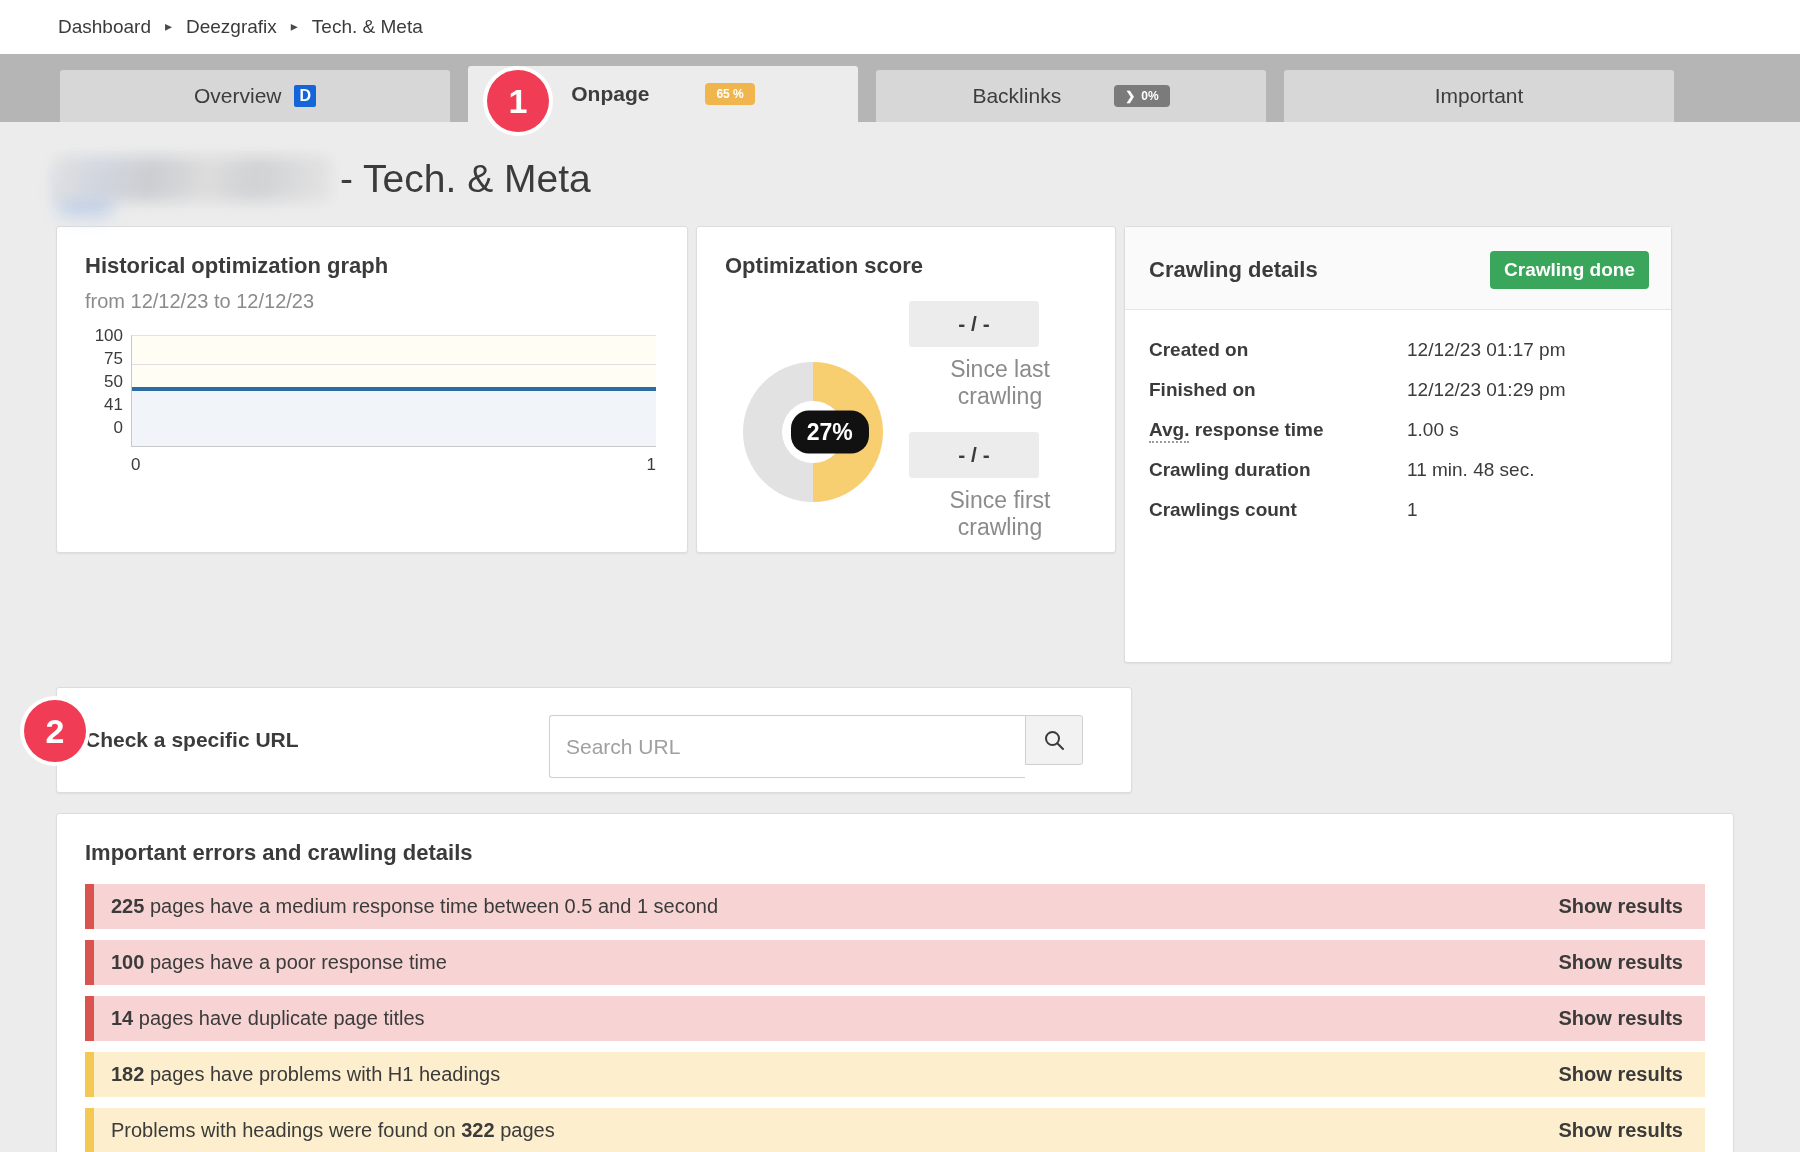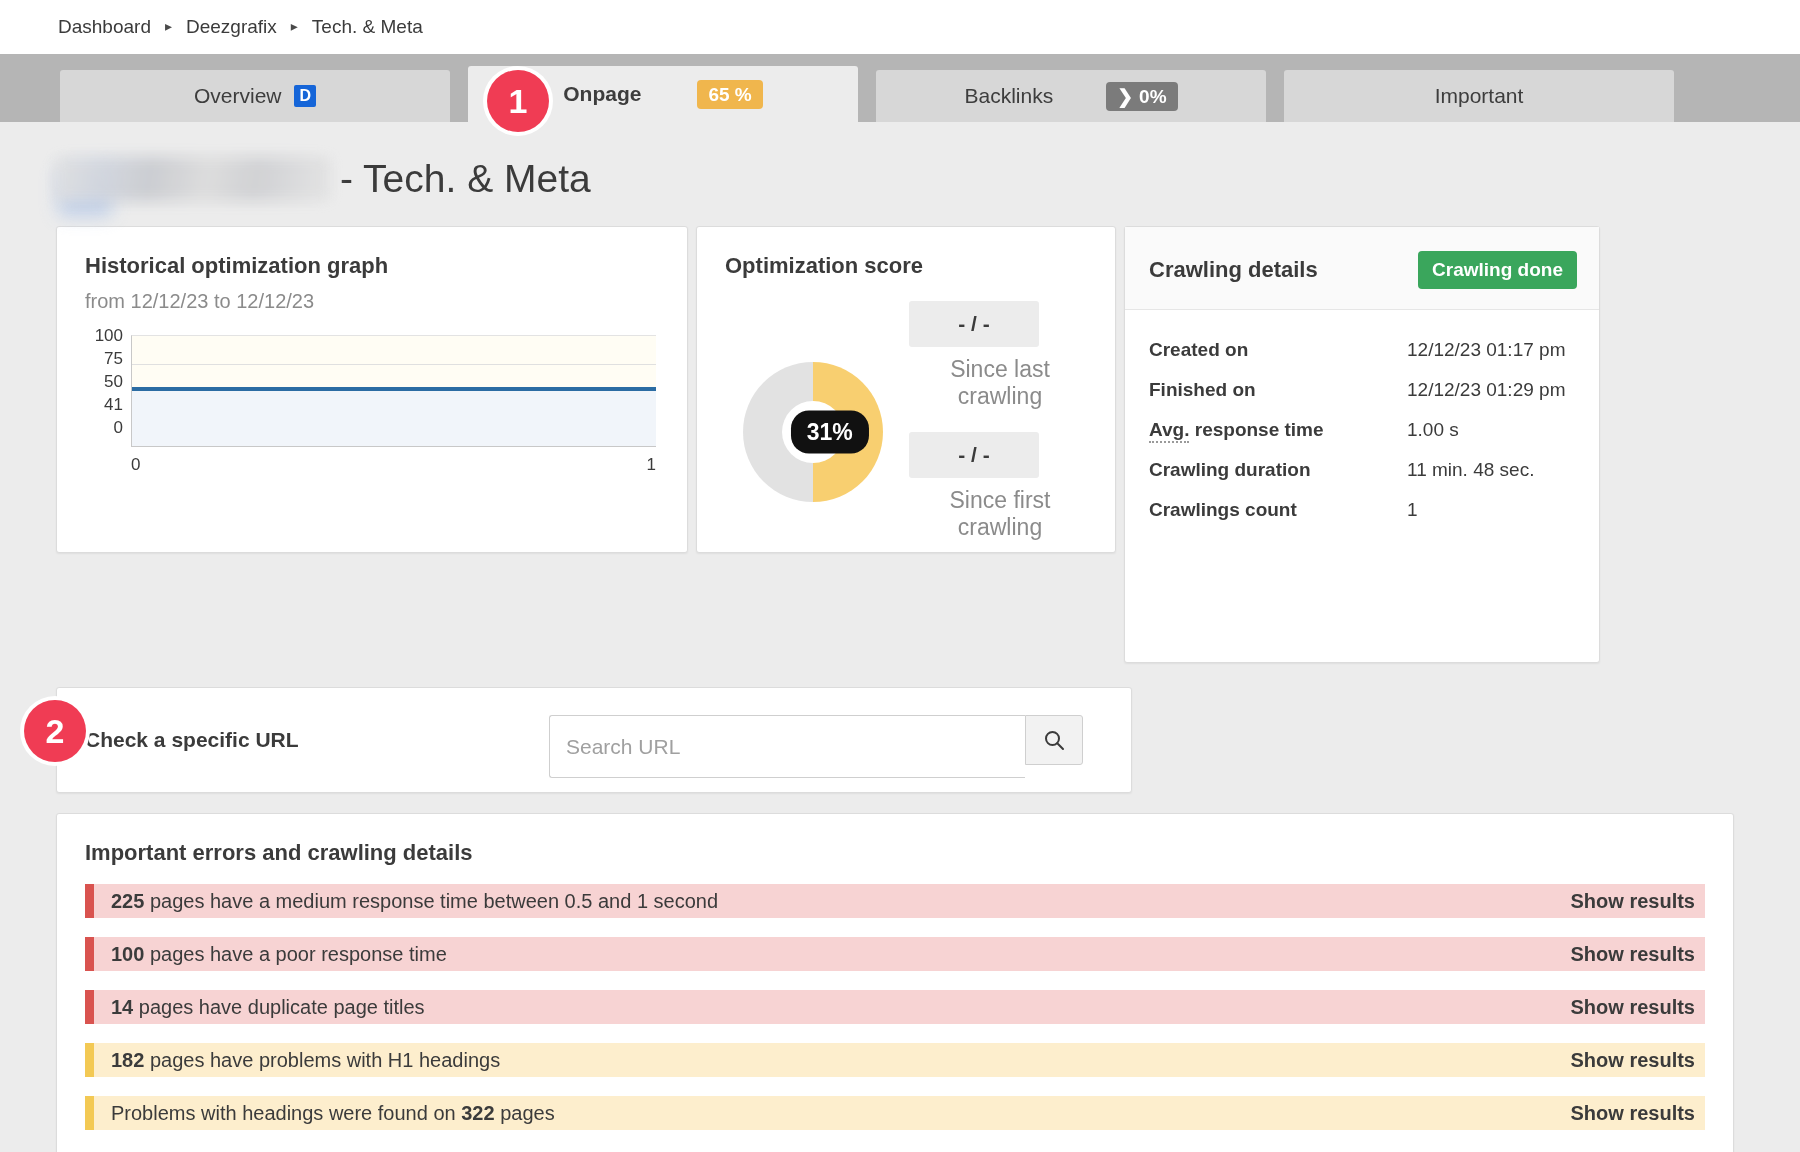--- a/index.html
+++ b/index.html
@@ -58,21 +58,21 @@
     min-width: 390px;
     cursor: pointer;
   }
   .tab.active {
     background: #ececec;
     font-weight: bold;
     height: 56px;
     gap: 16px;
   }
   .tab-badge {
-    font-size: 19px;
+    font-size: 12px;
     font-weight: bold;
     border-radius: 4px;
     padding: 5px 11px;
     line-height: 1;
     color: #fff;
     white-space: nowrap;
     margin-left: 40px;
   }
   .badge-orange { background: #f0b64d; }
   .badge-gray { background: #7b7b7b; display: flex; align-items: center; gap: 6px; }
@@ -195,21 +195,21 @@
   .score-deltas { margin-left: 26px; text-align: center; }
   .delta-pill {
     background: #ececec; color: #3b3b3b;
     font-size: 21px; font-weight: bold;
     padding: 11px 0; width: 130px;
     text-align: center; border-radius: 3px;
   }
   .delta-cap { font-size: 23px; color: #8b8b8b; margin: 9px 0 22px 0; }
 
   
-  #crawl-card { width: 476px; min-height: 437px; }
+  #crawl-card { width: 548px; min-height: 437px; }
   .crawl-head {
     display: flex; align-items: center; justify-content: space-between;
     padding: 24px 22px 20px 24px;
     background: #fafafa;
     border-bottom: 1px solid #e6e6e6;
   }
   .done-badge {
     background: #3aa65c; color: #fff;
     font-size: 19px; font-weight: bold;
     padding: 8px 14px; border-radius: 4px; white-space: nowrap;
@@ -248,22 +248,22 @@
 
   
   #errors-card {
     margin: 20px 56px 0 56px;
     width: 1678px;
     padding: 26px 28px 20px 28px;
   }
   .err-title { font-size: 22px; font-weight: bold; color: #3b3b3b; margin-bottom: 18px; }
   .err-row {
     display: flex; align-items: center;
-    height: 34px; margin-bottom: 19px;
-    padding-left: 26px; padding-right: 10px;
+    height: 45px; margin-bottom: 11px;
+    padding-left: 26px; padding-right: 22px;
     position: relative;
   }
   .err-row .bar { position: absolute; left: 0; top: 0; bottom: 0; width: 9px; }
   .err-row.error { background: #f7d3d3; }
   .err-row.error .bar { background: #d9534f; }
   .err-row.warning { background: #fdeecd; }
   .err-row.warning .bar { background: #f3c954; }
   .err-text { font-size: 20px; color: #3b3b3b; }
   .err-text b { font-weight: bold; }
   .show-results {
@@ -351,21 +351,21 @@
       <span>1</span>
     </div>
   </div>
 
   <div class="card" id="score-card">
     <h3 class="card-h3">Optimization score</h3>
     <div class="score-body">
       <div class="donut-wrap">
         <div class="donut"></div>
         <div class="donut-hole"></div>
-        <div class="donut-label">31%</div>
+        <div class="donut-label">27%</div>
       </div>
       <div class="score-deltas">
         <div class="delta-pill">- / -</div>
         <div class="delta-cap">Since last crawling</div>
         <div class="delta-pill">- / -</div>
         <div class="delta-cap">Since first crawling</div>
       </div>
     </div>
   </div>
 

